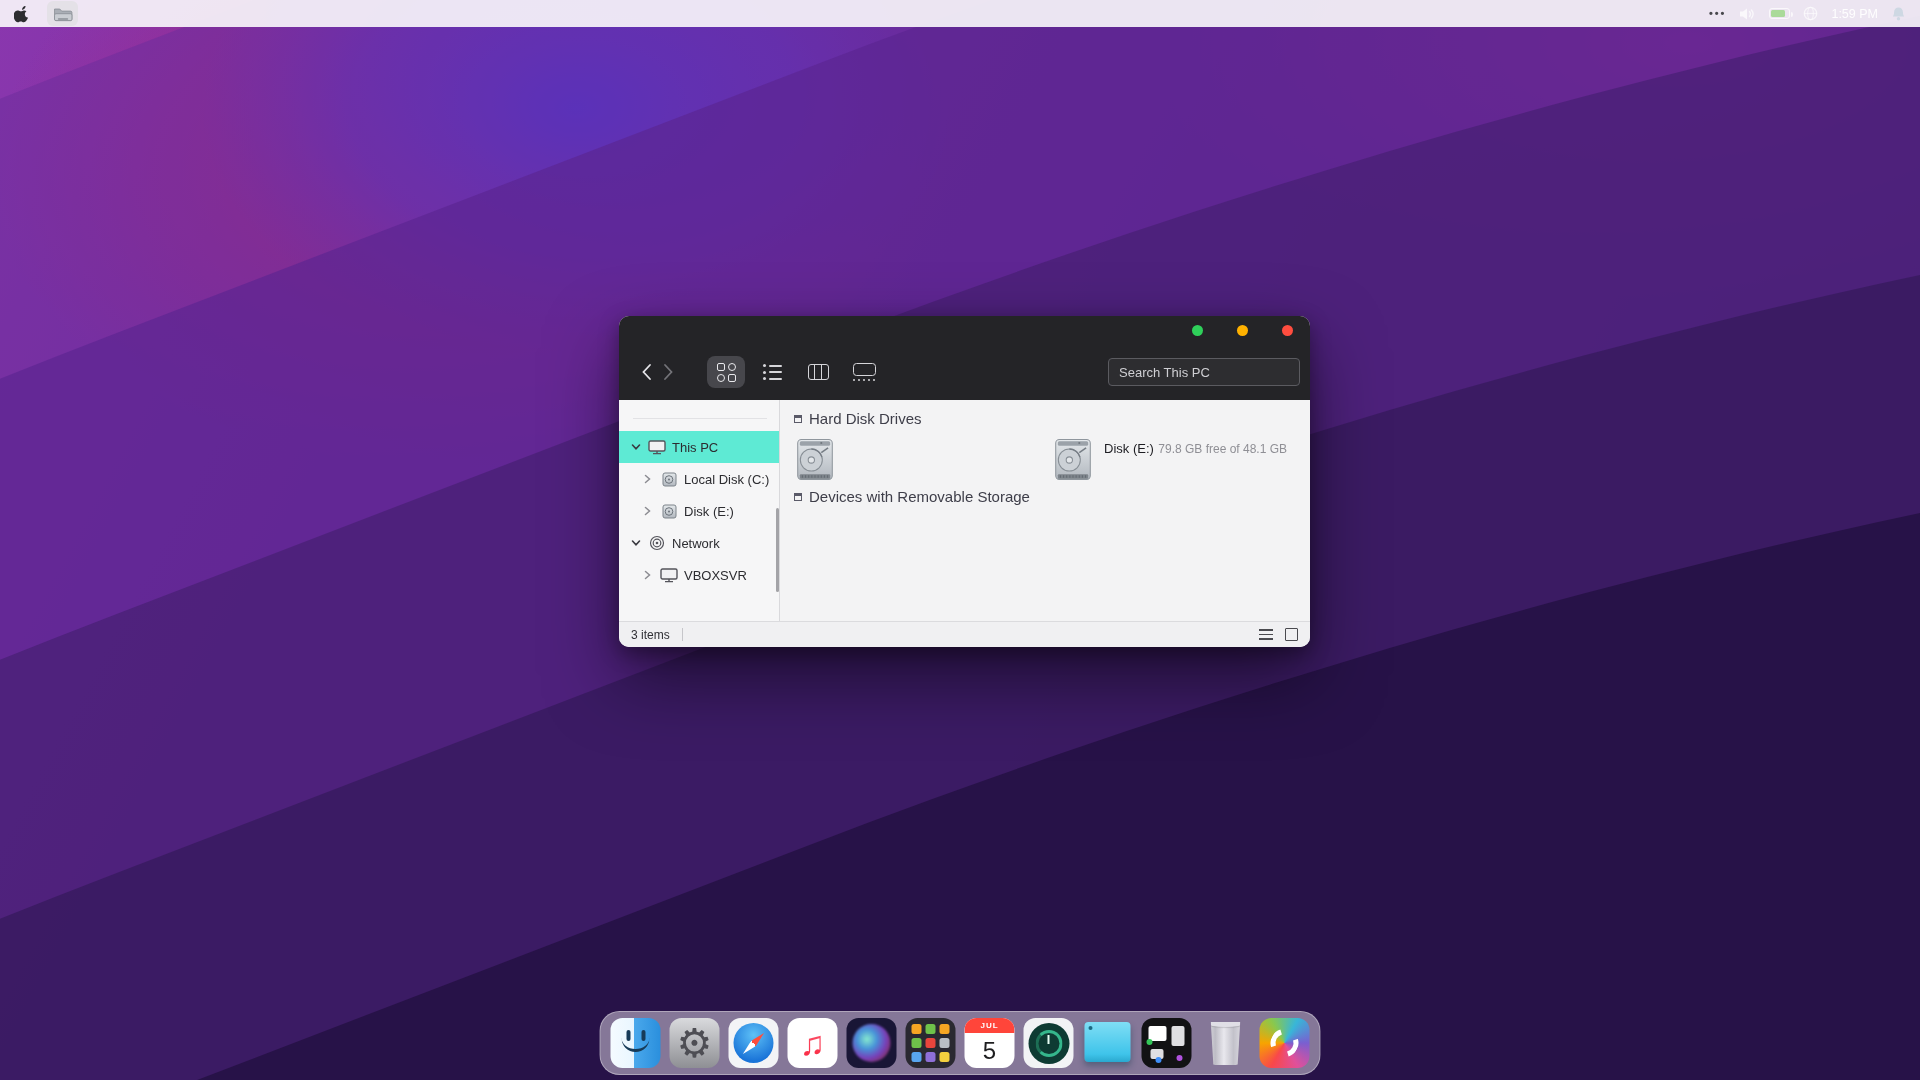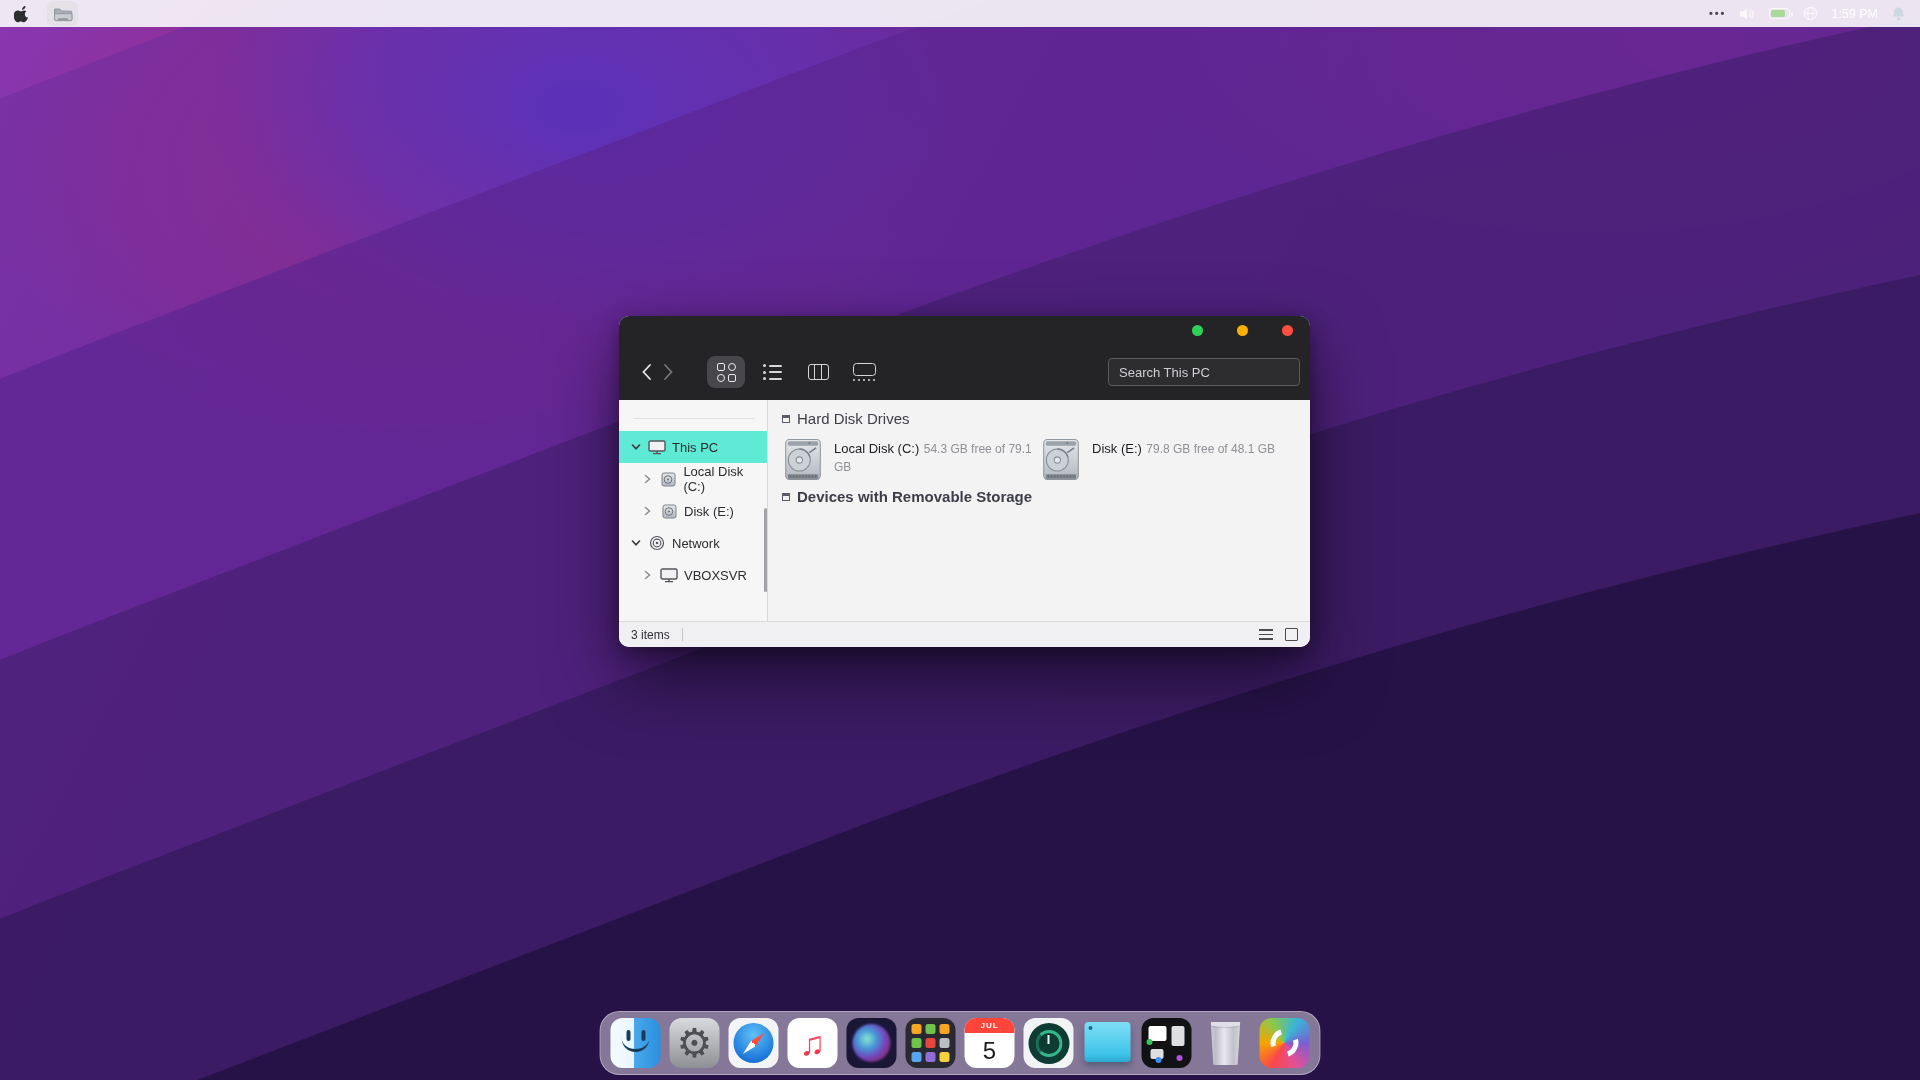--- a/index.html
+++ b/index.html
@@ -66,32 +66,32 @@
   .winbody { position:absolute; top:84px; bottom:26px; left:0; right:0; display:flex; background:#f3f3f4; }
   .sidebar { width:164px; position:relative; background:#f6f6f7; border-right:1px solid #d9d9dc; padding-top:14px; }
   .side-sep { margin:4px 12px 12px 14px; border-top:1px solid #e2e2e5; }
   .srow { height:32px; display:flex; align-items:center; gap:5px; font-size:13px; color:#2c2c30; padding-left:10px; }
   .srow.child { padding-left:22px; }
   .srow.selected { background:#5eead4; }
   .srow .chev { width:13px; display:flex; justify-content:center; }
   .srow .sic { width:20px; display:flex; justify-content:center; }
   .side-scroll { position:absolute; right:0px; top:108px; width:3px; height:84px; background:#a3a3a7; border-radius:2px; }
 
-  .content { flex:1; padding:10px 12px 0 14px; }
+  .content { flex:1; padding:10px 0 0 14px; }
   .group-h { display:flex; align-items:center; gap:7px; font-size:15px; color:#3e3e49; }
   .g-glyph { width:8px; height:8px; border:1.3px solid #5a5a68; border-top:3px solid #5a5a68; }
   .tiles { display:flex; margin:11px 0 6px 0; }
   .tile { width:258px; display:flex; gap:10px; }
   .dicon { width:42px; height:44px; flex:none; }
   .dinfo { padding-top:1px; }
   .dname { font-size:13px; color:#1d1d22; }
   .bar { width:184px; height:10px; border-radius:5px; background:#cbcbcf; margin:5px 0 5px; overflow:hidden; }
   .bar .fill { height:100%; background:#8d8d92; border-radius:5px; }
   .free { font-size:12px; color:#8f8f95; }
-  .group2 { margin-top:2px;font-weight:bold; }
+  .group2 { margin-top:2px; }
   .cd-row { display:flex; gap:10px; margin-top:10px; }
   .cd-row .dname { padding-top:2px; }
 
   .statusbar { position:absolute; bottom:0; left:0; right:0; height:26px; background:#f0f0f2; border-top:1px solid #dbdbde;
     display:flex; align-items:center; padding:12px 12px; font-size:12px; color:#2f2f34; }
   .sb-div { width:1px; height:13px; background:#c6c6ca; margin-left:12px; }
   .sb-icons { margin-left:auto; display:flex; align-items:center; gap:12px; }
   .det-ic { display:flex; flex-direction:column; gap:2.5px; }
   .det-ic span { width:14px; height:1.8px; background:#4a4a4f; }
   .box-ic { width:13px; height:13px; border:1.6px solid #4a4a4f; border-radius:1px; }
@@ -396,25 +396,20 @@
                 <rect x="5.5" y="3" width="29" height="4.5" rx="1.5" fill="#9ba2a9"></rect>
                 <circle cx="26" cy="4.8" r="1" fill="#70777e"></circle>
                 <circle cx="16.5" cy="21" r="10.5" fill="#ccd1d6" stroke="#878e95"></circle>
                 <path d="M16.5 10.5 A10.5 10.5 0 0 1 26.6 18.2" fill="none" stroke="#767d85" stroke-width="1.3"></path>
                 <circle cx="16.5" cy="21" r="3" fill="#e4e7ea" stroke="#878e95"></circle>
                 <path d="M26 14 L32.5 9.5" stroke="#767d85" stroke-width="1.5"></path>
                 <rect x="5.5" y="34.5" width="29" height="4.5" rx="1" fill="#7d848b"></rect>
                 <path d="M8 35.5v2.5 M11 35.5v2.5 M14 35.5v2.5 M17 35.5v2.5 M20 35.5v2.5 M23 35.5v2.5 M26 35.5v2.5 M29 35.5v2.5 M32 35.5v2.5" stroke="#646b72" stroke-width="1"></path>
               </svg>
             </span>
-            <span class="dinfo">
-              <span class="dname">Local Disk (C:)</span>
-              <span class="bar"><span class="fill" style="width: 31%;"></span></span>
-              <span class="free">54.3 GB free of 79.1 GB</span>
-            </span>
           </div>
 
           <div class="tile">
             <span class="dicon">
               <svg width="42" height="44" viewBox="0 0 40 42">
                 <rect x="3.5" y="1.5" width="33" height="38" rx="3.5" fill="url(#hdg)" stroke="#8f969d"></rect>
                 <rect x="5.5" y="3" width="29" height="4.5" rx="1.5" fill="#9ba2a9"></rect>
                 <circle cx="26" cy="4.8" r="1" fill="#70777e"></circle>
                 <circle cx="16.5" cy="21" r="10.5" fill="#ccd1d6" stroke="#878e95"></circle>
                 <path d="M16.5 10.5 A10.5 10.5 0 0 1 26.6 18.2" fill="none" stroke="#767d85" stroke-width="1.3"></path>

